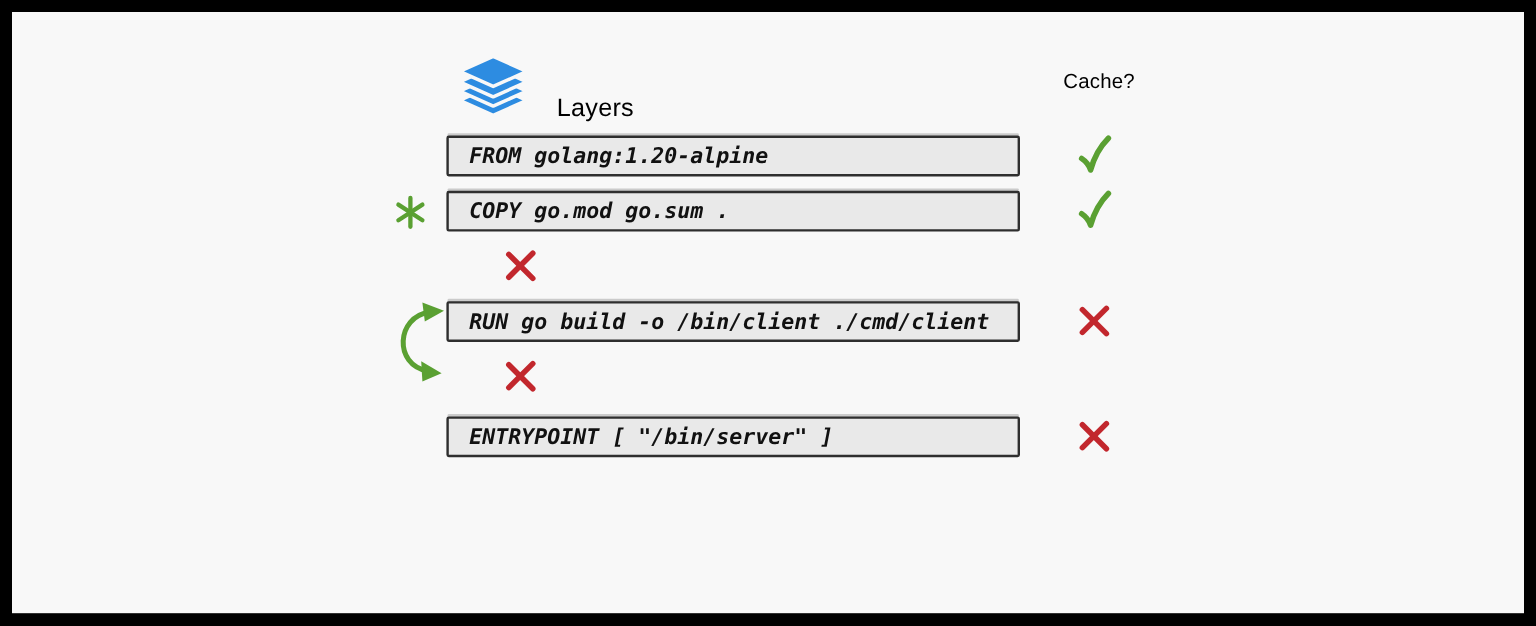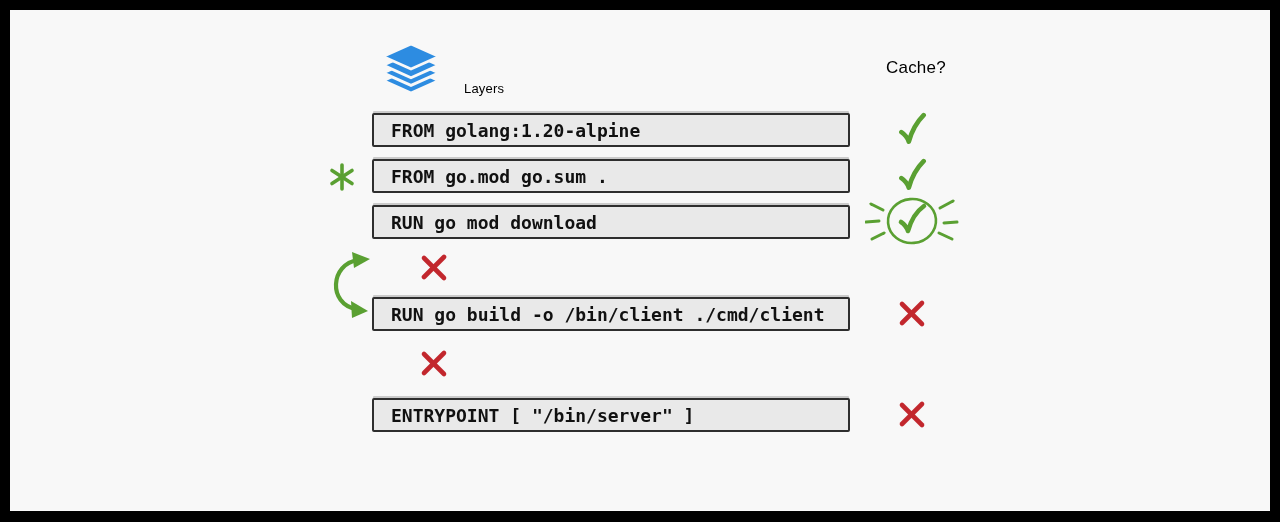--- a/index.html
+++ b/index.html
@@ -15,42 +15,42 @@
   *{box-sizing:border-box;margin:0;padding:0;}
   html,body{width:1280px;height:522px;overflow:hidden;}
   body{background:var(--frame);font-family:"Liberation Sans",sans-serif;}
   .canvas{
     position:absolute;left:10px;top:10px;right:10px;bottom:11px;
     background:var(--canvas-bg);
   }
   
   .legend-layers{position:absolute;left:370px;top:33px;display:flex;align-items:center;gap:22px;}
   .layers-icon{width:62px;height:54px;display:block;}
-  .legend-label{font-size:13px;color:#000;letter-spacing:.2px;margin-top:36px;}
+  .legend-label{font-size:21px;color:#000;letter-spacing:.2px;margin-top:36px;}
   .legend-cache{position:absolute;left:876px;top:48px;font-size:17px;color:#000;letter-spacing:.2px;}
   
   .rows{position:absolute;left:300px;top:103px;width:680px;display:flex;flex-direction:column;gap:12px;}
   .row{display:flex;align-items:center;height:34px;}
   .row:nth-child(7){margin-top:4px;}   
   .row:nth-child(8){margin-top:5px;}
   .marker-cell{width:62px;height:34px;position:relative;flex:0 0 auto;}
   .asterisk{position:absolute;left:17px;top:2px;width:30px;height:32px;display:none;}
   .row.has-asterisk .asterisk{display:block;}
   .cmd-box{
     width:478px;height:34px;flex:0 0 auto;position:relative;
     background:var(--box-bg);
     border:2px solid var(--box-border);
     border-radius:2px;
     display:flex;align-items:center;
     padding-left:17px;
     box-shadow:0 -3px 0 -1px rgba(0,0,0,.18);
   }
   .cmd-text{
     font-family:"DejaVu Sans Mono","Liberation Mono",monospace;
-    font-weight:bold;font-size:18px;color:var(--text);white-space:pre;
+    font-weight:bold;font-size:18px;color:var(--text);white-space:pre;font-style:italic;
   }
   .cache-cell{width:124px;flex:0 0 auto;display:flex;justify-content:center;align-items:center;position:relative;}
   .mark{display:none;}
   .row[data-cache="check"] .mark-check{display:block;width:36px;height:36px;}
   .row[data-cache="cross"] .mark-cross{display:block;width:34px;height:34px;}
   .row[data-cache="check-circled"] .mark-circled{display:block;width:94px;height:64px;margin-top:-4px;}
   
   .swap-arrow{position:absolute;left:4px;top:136px;width:58px;height:72px;}
   
   .st-green{stroke:var(--green);fill:none;stroke-linecap:round;stroke-linejoin:round;}
@@ -100,52 +100,30 @@
 
   <div class="row has-asterisk" data-cache="check">
     <div class="marker-cell">
       <svg class="asterisk" viewBox="0 0 30 32" aria-hidden="true">
         <path class="st-green" d="M15 4 L15 28" stroke-width="3.6"></path>
         <path class="st-green" d="M5 9.5 L25 22.5" stroke-width="3.6"></path>
         <path class="st-green" d="M25 9.5 L5 22.5" stroke-width="3.6"></path>
       </svg>
     </div>
     <div class="cmd-box">
-      <span class="cmd-text">FROM go.mod go.sum .</span>
+      <span class="cmd-text">COPY go.mod go.sum .</span>
     </div>
     <div class="cache-cell">
       <svg class="mark mark-check" viewBox="0 0 34 34" aria-hidden="true">
         <path class="st-green" d="M7 19 C10 21 13 25 14 28 C17 17 22 9 28 3" stroke-width="4.4"></path>
       </svg>
 
     </div>
   </div>
 
-  <div class="row" data-cache="check-circled">
-    <div class="marker-cell">
-      
-    </div>
-    <div class="cmd-box">
-      <span class="cmd-text">RUN go mod download</span>
-    </div>
-    <div class="cache-cell">
-
-      <svg class="mark mark-circled" viewBox="0 0 94 64" aria-hidden="true">
-        <ellipse class="st-green" cx="47" cy="33" rx="24" ry="22" stroke-width="2.6" transform="rotate(-5 47 33)"></ellipse>
-        <path class="st-green" d="M36 34 C39 36 42 40 43 43 C46 32 52 23 59 18" stroke-width="4.6"></path>
-        <path class="st-green" d="M6 16 L18 22" stroke-width="3"></path>
-        <path class="st-green" d="M1 34 L14 33" stroke-width="3"></path>
-        <path class="st-green" d="M7 51 L19 45" stroke-width="3"></path>
-        <path class="st-green" d="M75 20 L88 13" stroke-width="3"></path>
-        <path class="st-green" d="M79 35 L92 34" stroke-width="3"></path>
-        <path class="st-green" d="M74 45 L87 51" stroke-width="3"></path>
-      </svg>
-
-    </div>
-  </div>
 
   <div class="row" data-cache="cross">
     <div class="marker-cell">
       
     </div>
     <div class="cache-cell">
 
       <svg class="mark mark-cross" viewBox="0 0 34 34" aria-hidden="true">
         <path class="st-red" d="M7 7 L27 27" stroke-width="4.6"></path>
         <path class="st-red" d="M27 6 L7 26" stroke-width="4.6"></path>

